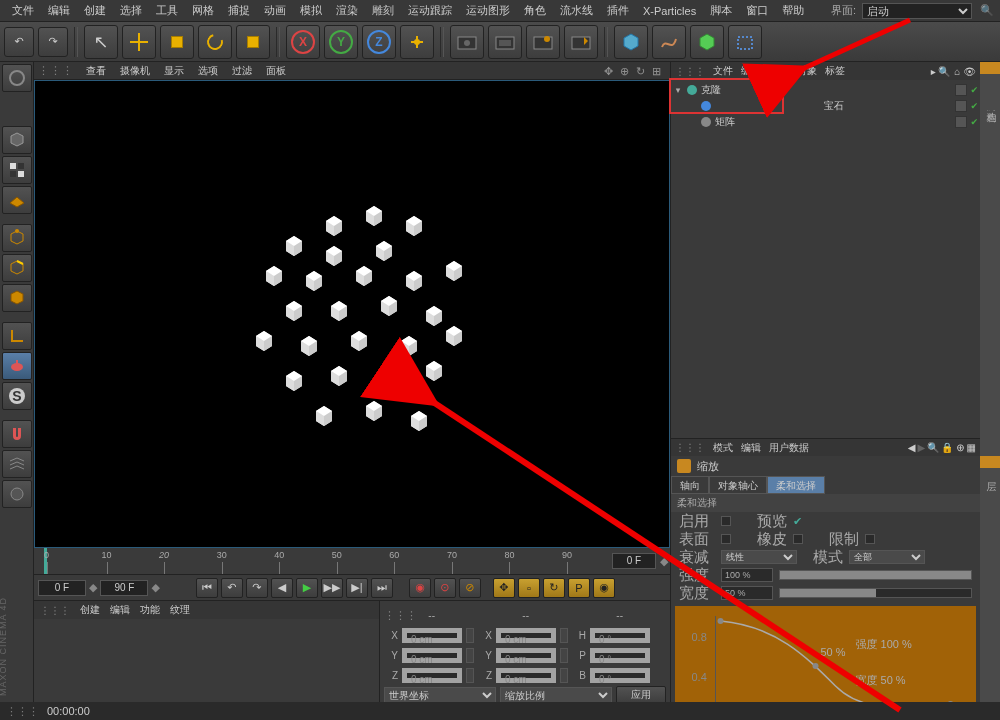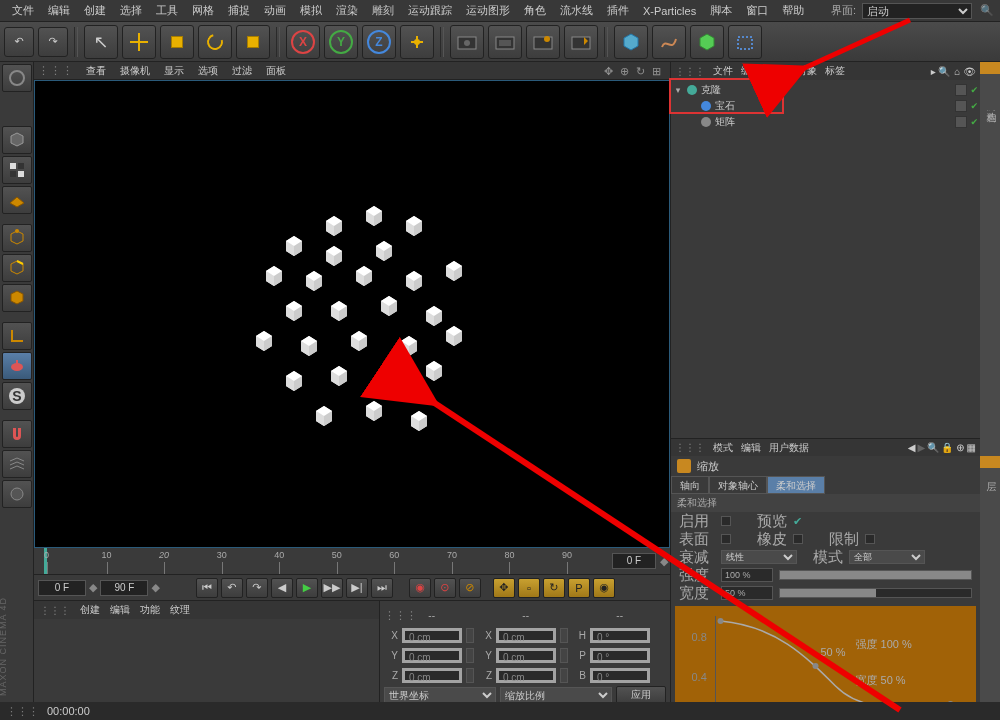--- a/index.html
+++ b/index.html
@@ -53,21 +53,21 @@
   .pbtn.rec{color:#d44}
   .pbtn.gold{background:linear-gradient(#c8a030,#a07818);color:#222}
   .bottom{height:120px;display:flex;border-top:1px solid #222}
   .matpanel{flex:1;background:#3a3a3a;border-right:1px solid #222}
   .matpanel .mh{height:18px;display:flex;align-items:center;gap:10px;padding:0 6px;background:#353535}
   .matpanel .mh .dots{opacity:.5}
   .matpanel .mh span{font-size:10px;cursor:pointer}
   .coord{width:290px;background:#3a3a3a;padding:4px}
   .crow{display:flex;align-items:center;gap:4px;height:20px}
   .crow .cl{width:14px;text-align:right;color:#aaa;font-size:10px}
-  .crow .cf{width:60px;height:15px;background:#2a2a2a;border:3px solid #a3a3a3;font-size:10px;padding:0 4px;line-height:13px;color:#888}
+  .crow .cf{width:60px;height:15px;background:#2a2a2a;border:5px solid #a3a3a3;font-size:10px;padding:0 4px;line-height:13px;color:#888}
   .crow .spin{width:8px;height:15px;background:#444;border:1px solid #555}
   .crow select{background:#4a4a4a;border:1px solid #555;color:#ccc;height:16px;font-size:10px;flex:1}
   .abtn{height:18px;padding:0 14px;background:linear-gradient(#525252,#3d3d3d);border:1px solid #222;border-radius:2px;font-size:10px;display:flex;align-items:center;cursor:pointer}
   .right{width:330px;background:#3a3a3a;border-left:1px solid #222;display:flex}
   .rmain{flex:1;display:flex;flex-direction:column;min-width:0}
   .objhead{height:18px;background:#353535;display:flex;align-items:center;padding:0 4px;gap:8px}
   .objhead span{font-size:10px;cursor:pointer}
   .objhead .r{margin-left:auto;display:flex;gap:3px}
   .objtree{height:80px;background:#3a3a3a;padding:2px;position:relative}
   .orow{display:flex;align-items:center;height:16px;gap:3px}
@@ -604,21 +604,21 @@
         <div id="objrows">
             <div class="orow" style="padding-left: 0px;">
               <span class="exp">▾</span>
               <span class="oic"><svg width="12" height="12">
                   <circle cx="6" cy="6" r="5" fill="#4a9"></circle>
                 </svg></span>
               <span class="onm">克隆</span>
               <span class="tag"></span>
               <span class="chk">✔</span>
             </div>
-            <div class="orow" style="padding-left: 14px;">
+            <div class="orow" style="padding-left: 14px; text-align: center;">
               <span class="exp"></span>
               <span class="oic"><svg width="12" height="12">
                   <circle cx="6" cy="6" r="5" fill="#48d"></circle>
                 </svg></span>
               <span class="onm">宝石</span>
               <span class="tag"></span>
               <span class="chk">✔</span>
             </div>
             <div class="orow" style="padding-left: 14px;">
               <span class="exp"></span>

